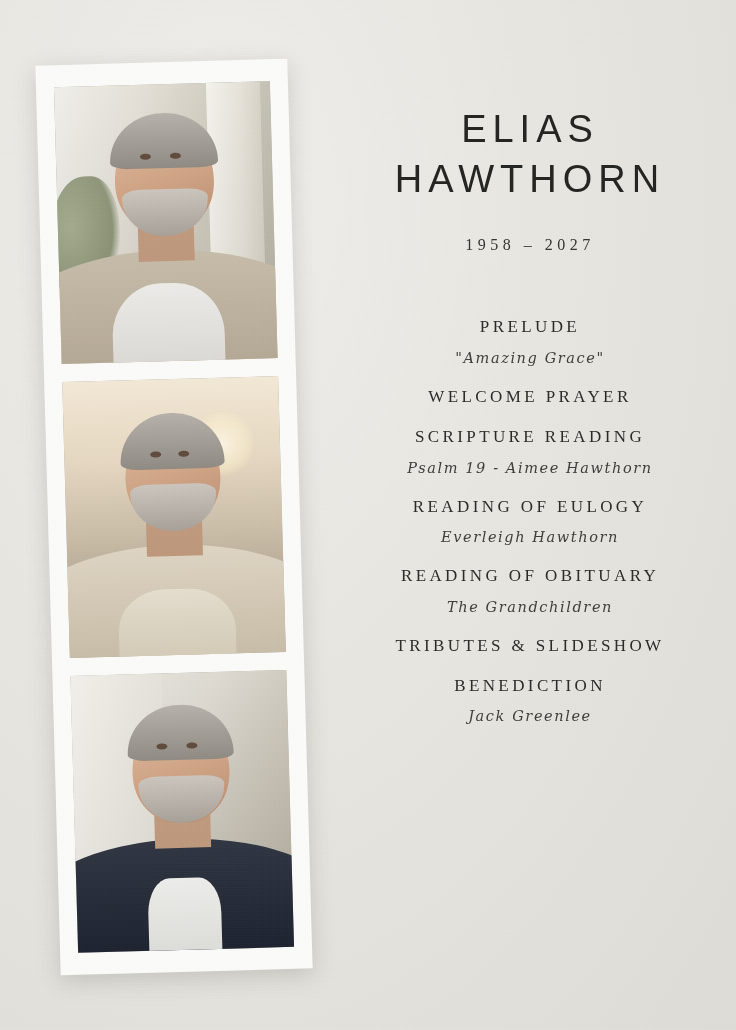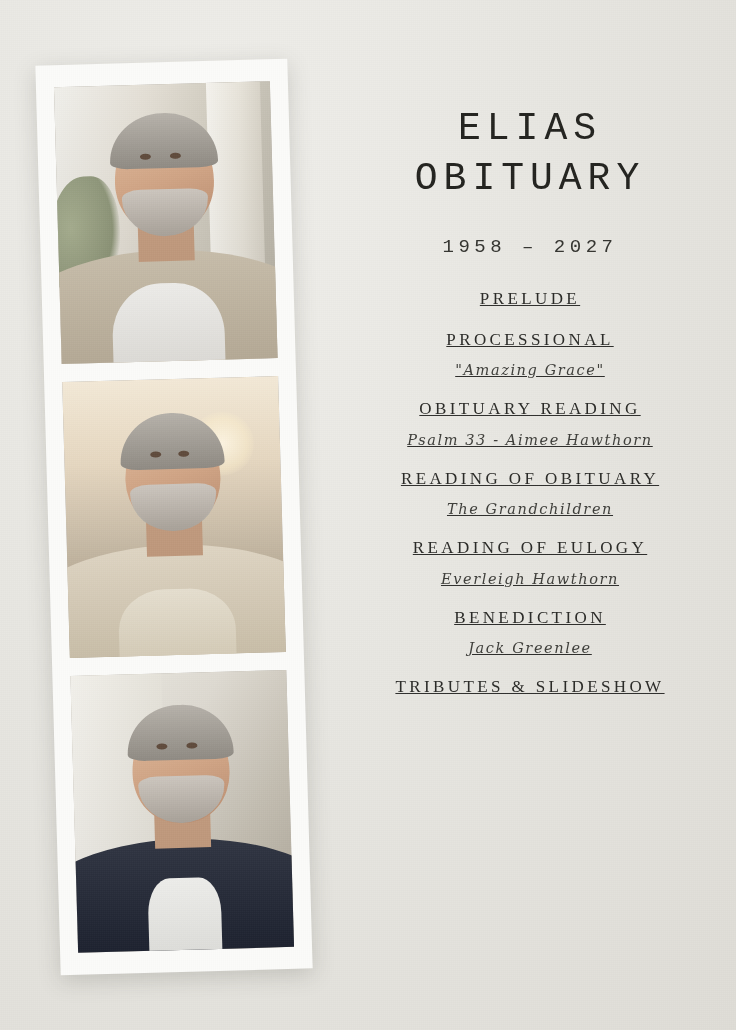--- a/index.html
+++ b/index.html
@@ -212,45 +212,43 @@
     position: absolute;
     left: 340px;
     top: 0;
     width: 380px;
     height: 100%;
     text-align: center;
     color: #2e2e2c;
   }
   .name {
     margin-top: 104px;
-    font-family: Liberation Mono, monospace;
+    font-family: Liberation Sans, sans-serif;
     font-size: 38px;
     letter-spacing: 6px;
     line-height: 1.32;
     color: #23231f;
     font-weight: 400;
   }
   .dates {
     margin-top: 32px;
-    font-size: 19px;
+    font-size: 16px;
     letter-spacing: 4.5px;
     color: #33332f;
-    font-family: Liberation Mono, monospace;
   }
   .memory {
     margin-top: 26px;
     font-family: "DejaVu Serif", serif;
     font-style: italic;
     font-size: 20px;
     letter-spacing: 0.5px;
     color: #2c2c29;
   }
   .program {
-    margin-top: 28px;
-    text-decoration: underline;
+    margin-top: 60px;
   }
   .prog-item { }
   .prog-title {
     font-size: 17px;
     letter-spacing: 3.4px;
     color: #2a2a27;
     line-height: 1.55;
     margin-top: 14px;
   }
   .prog-sub {
@@ -317,49 +315,49 @@
         <div class="eye r"></div>
       </div>
       <div class="photo-veil"></div>
     </div>
 
   </div>
 
   <div class="content">
     <div class="name">
       <div>ELIAS</div>
-      <div>OBITUARY</div>
+      <div>HAWTHORN</div>
     </div>
     <div class="dates">1958 – 2027</div>
 
     <div class="program">
       <div class="prog-item">
         <div class="prog-title">PRELUDE</div>
       </div>
       <div class="prog-item">
-        <div class="prog-title">PROCESSIONAL</div>
         <div class="prog-sub">"Amazing Grace"</div>
       </div>
       <div class="prog-item">
-      </div>
-      <div class="prog-item">
-        <div class="prog-title">OBITUARY READING</div>
-        <div class="prog-sub">Psalm 33 - Aimee Hawthorn</div>
+        <div class="prog-title">WELCOME PRAYER</div>
+      </div>
+      <div class="prog-item">
+        <div class="prog-title">SCRIPTURE READING</div>
+        <div class="prog-sub">Psalm 19 - Aimee Hawthorn</div>
+      </div>
+      <div class="prog-item">
+        <div class="prog-title">READING OF EULOGY</div>
+        <div class="prog-sub">Everleigh Hawthorn</div>
       </div>
       <div class="prog-item">
         <div class="prog-title">READING OF OBITUARY</div>
         <div class="prog-sub">The Grandchildren</div>
       </div>
       <div class="prog-item">
-        <div class="prog-title">READING OF EULOGY</div>
-        <div class="prog-sub">Everleigh Hawthorn</div>
+        <div class="prog-title">TRIBUTES &amp; SLIDESHOW</div>
       </div>
       <div class="prog-item">
         <div class="prog-title">BENEDICTION</div>
         <div class="prog-sub">Jack Greenlee</div>
       </div>
-      <div class="prog-item">
-        <div class="prog-title">TRIBUTES &amp; SLIDESHOW</div>
-      </div>
     </div>
   </div>
 
 </div>
 
 </body></html>

